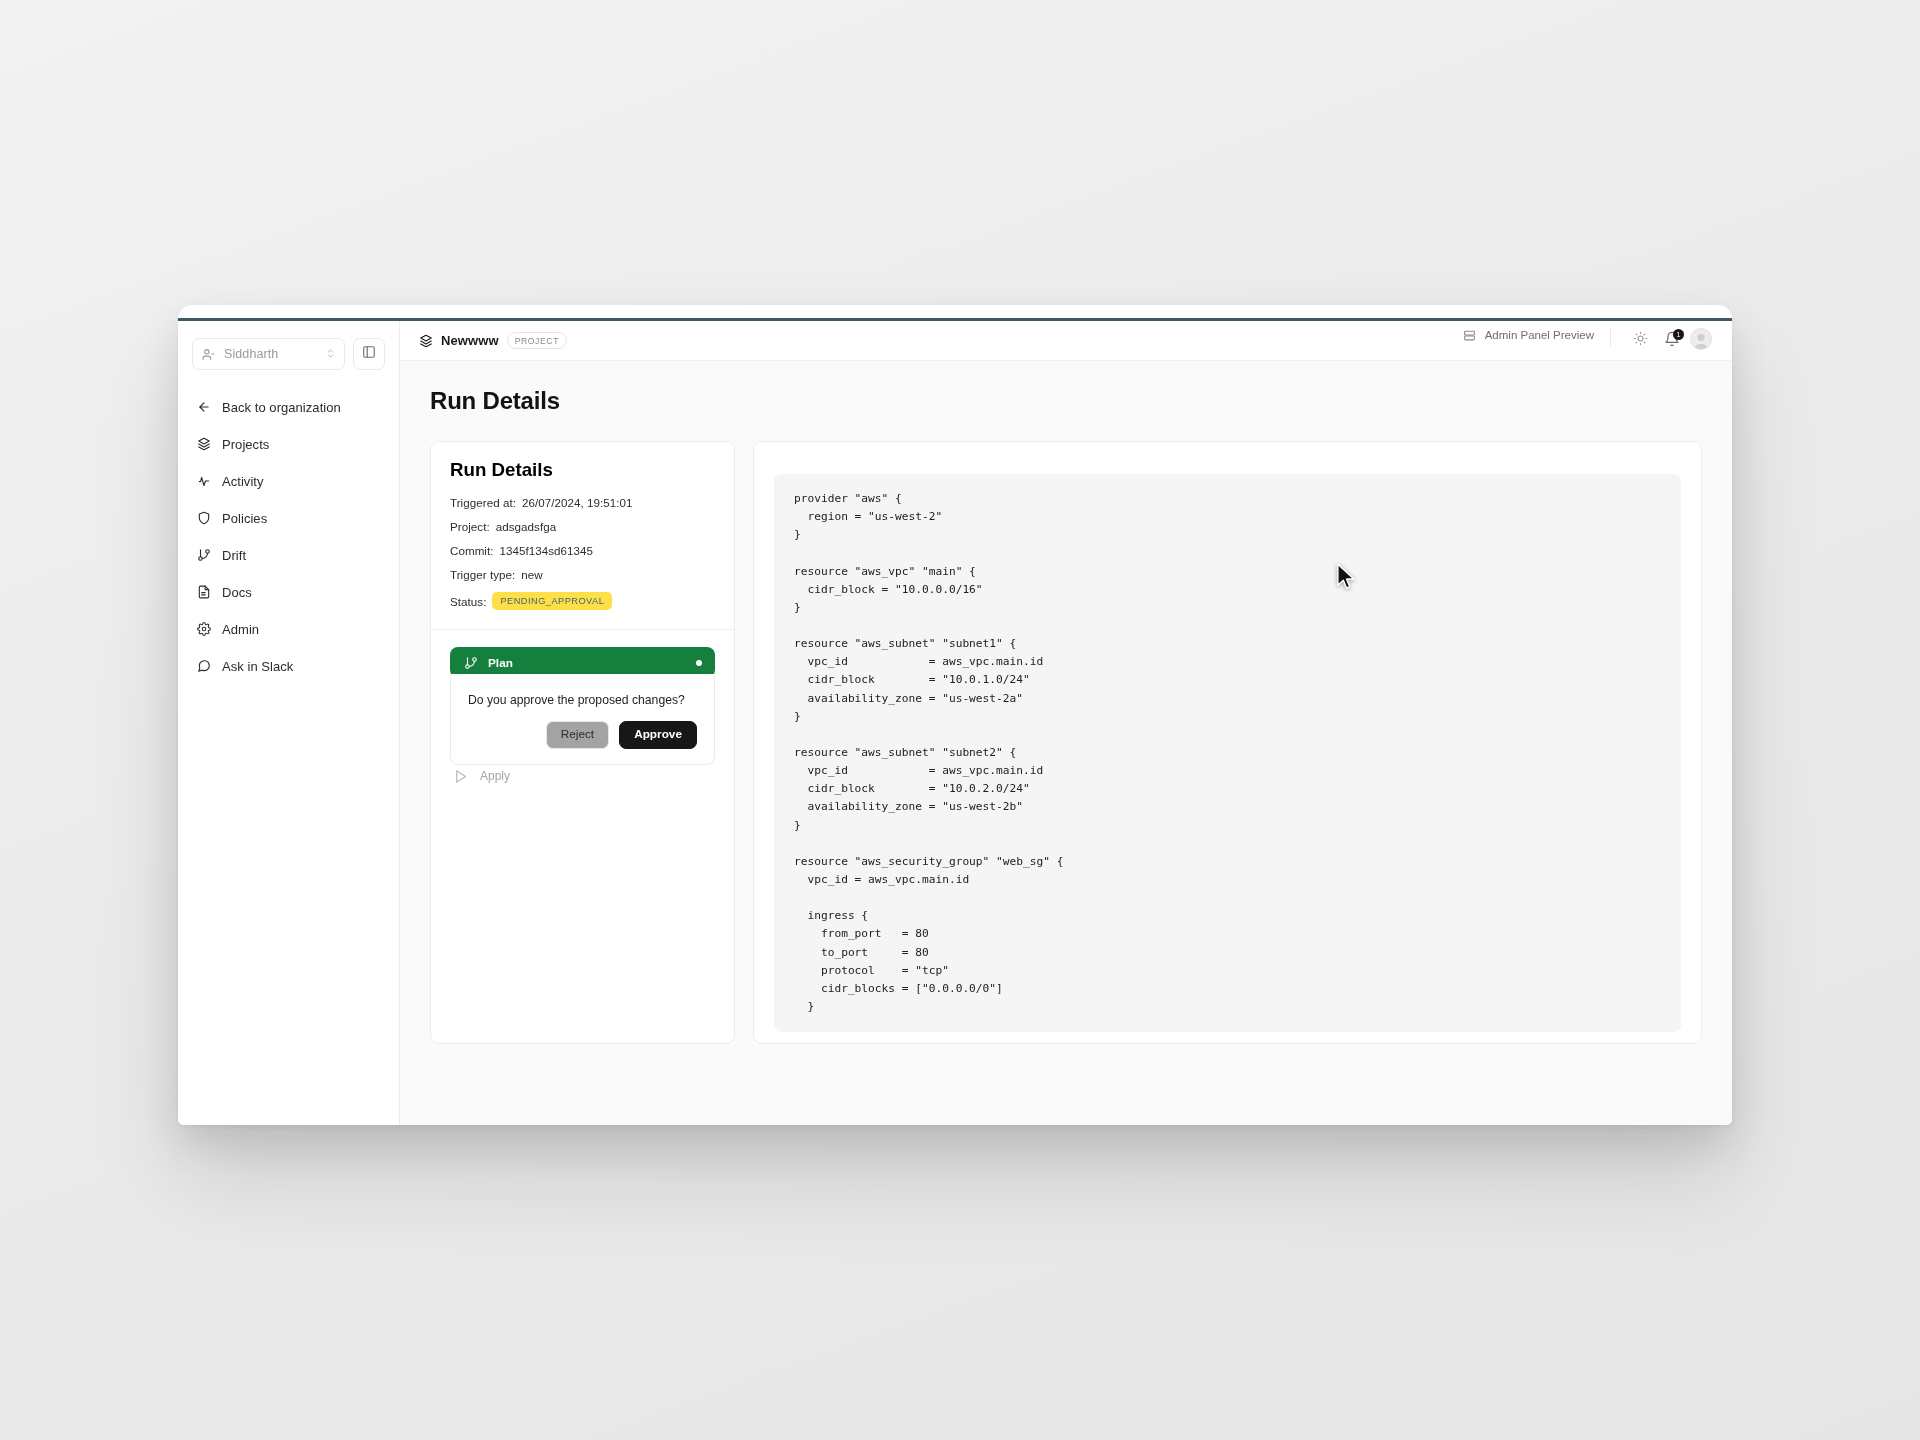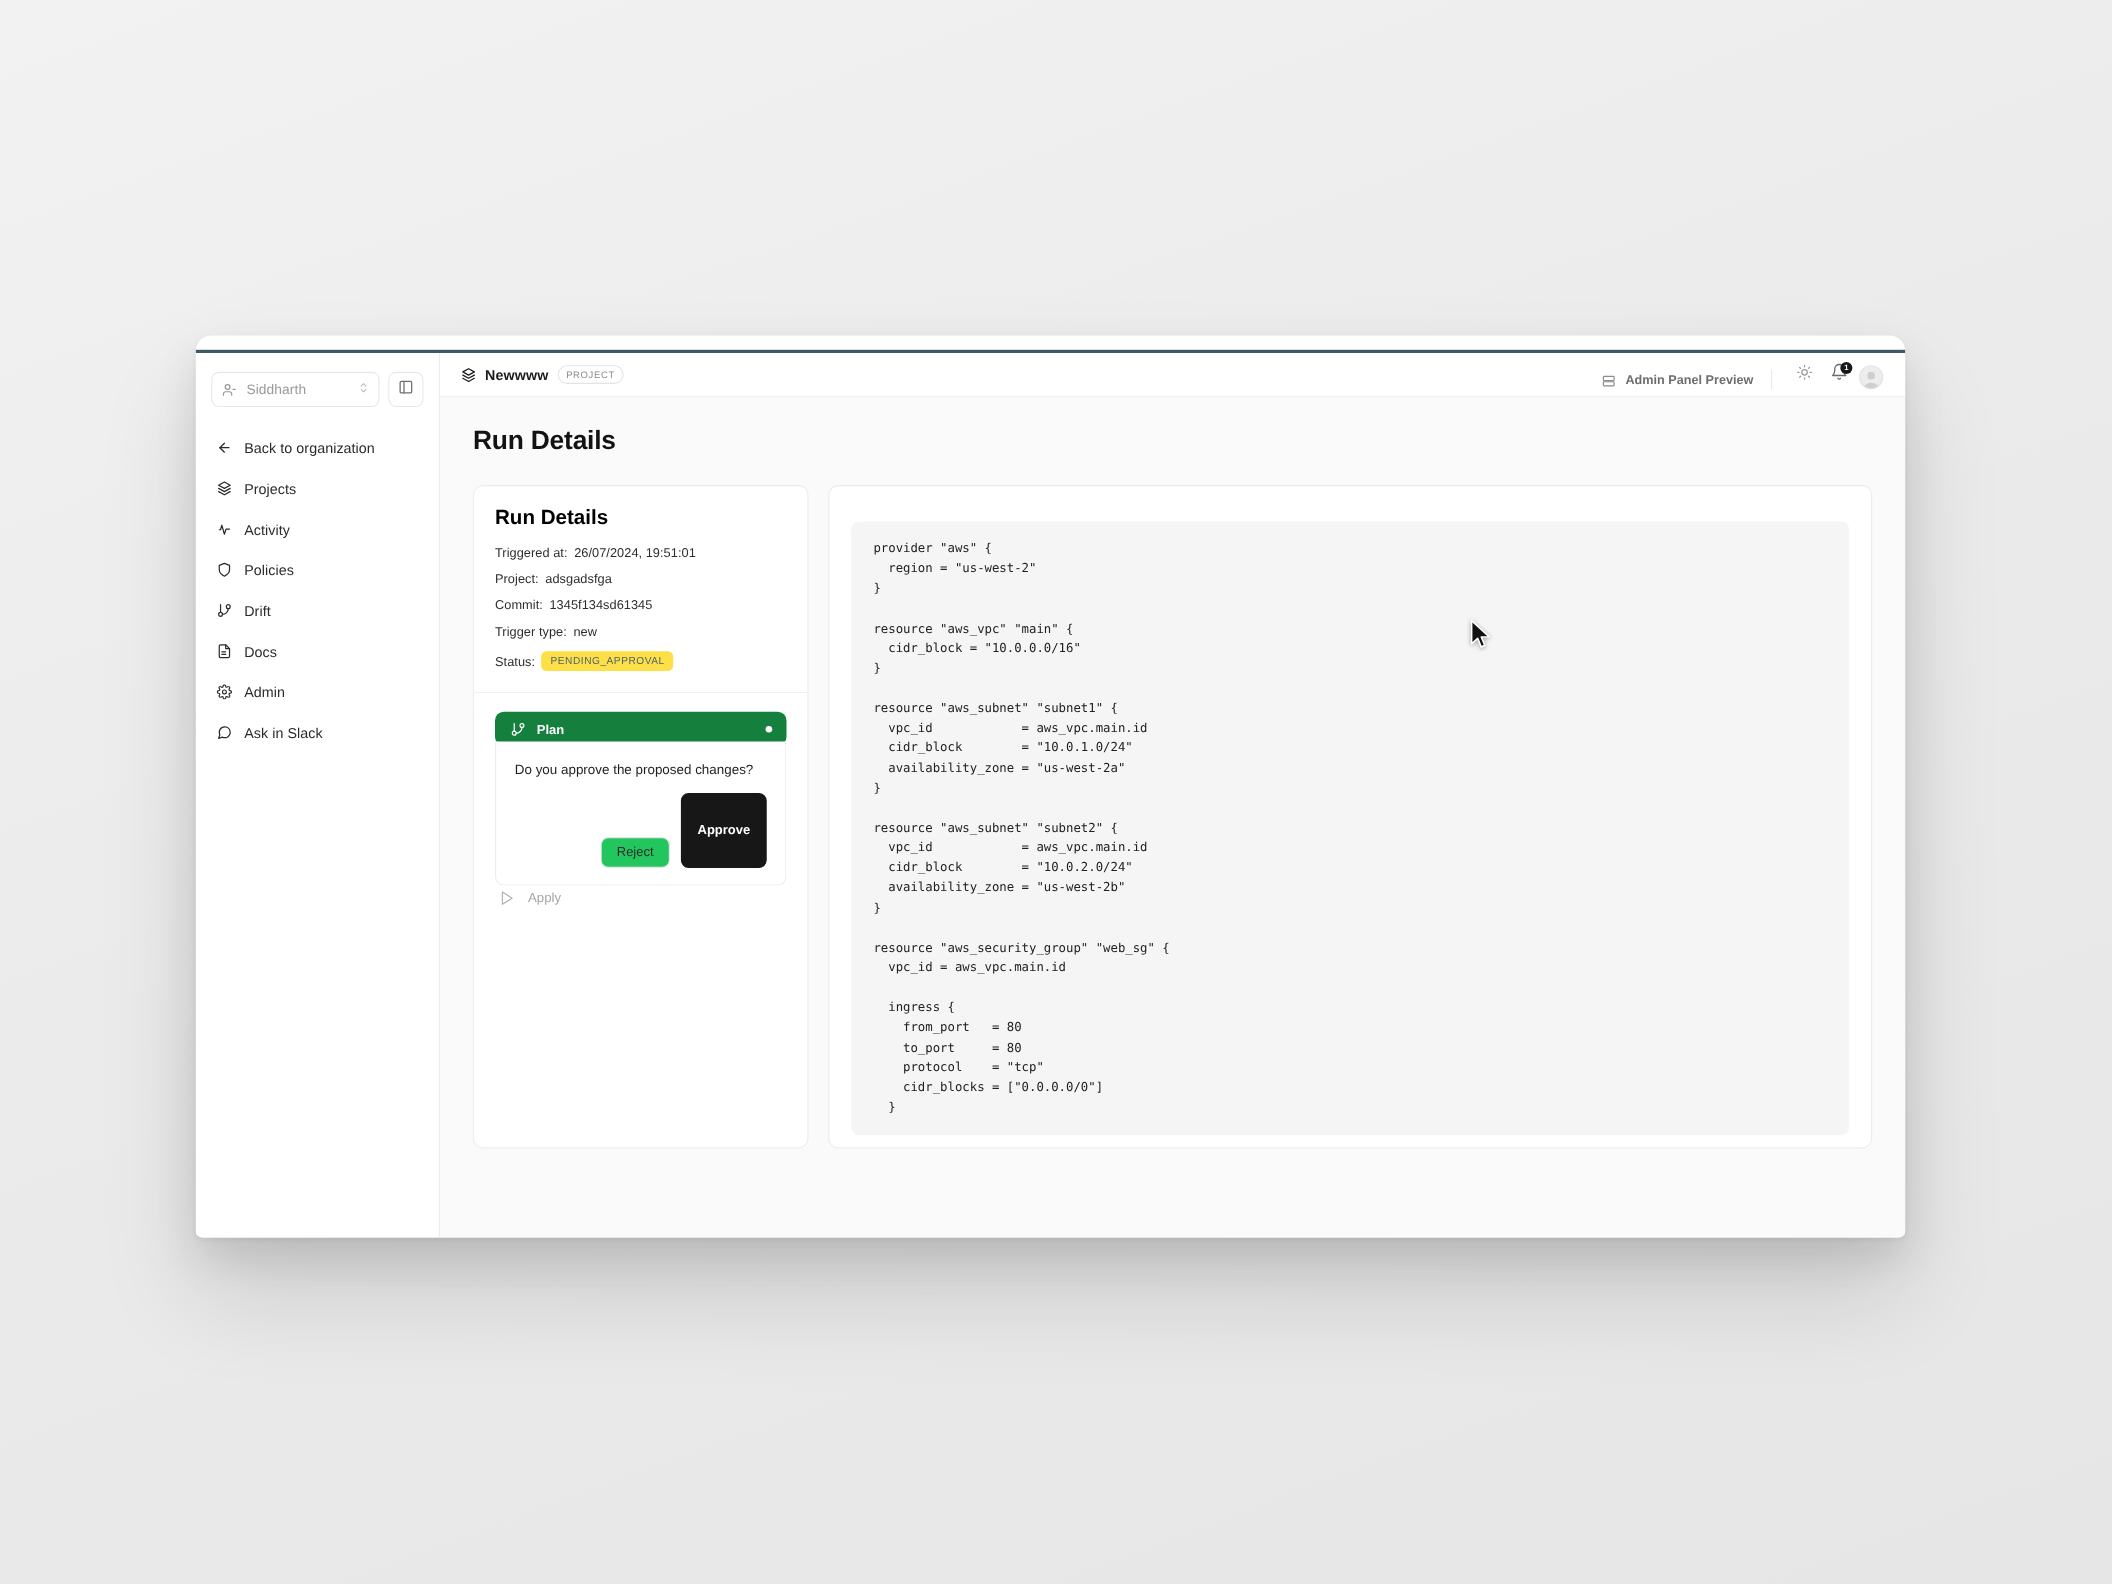--- a/index.html
+++ b/index.html
@@ -103,21 +103,21 @@
   }
   .crumb { display: flex; align-items: center; gap: 8px; }
   .crumb-name { font-size: 13px; font-weight: 700; color: #1b1b1b; letter-spacing: 0.1px; }
   .crumb-chip {
     font-size: 8.6px; letter-spacing: 0.6px; color: #8a8a8a;
     border: 1px solid #e4e4e4; border-radius: 9px;
     padding: 2.5px 7px 2px 7px;
     background: #fff;
   }
   .topbar-spacer { flex: 1 1 auto; }
-  .topbar-right { display: flex; align-items: flex-end; gap: 0; font-weight: bold; }
+  .topbar-right { display: flex; align-items: flex-start; gap: 0; }
   .admin-link { display: flex; align-items: center; gap: 8px; color: #6e6e6e; font-size: 11.5px; }
   .vdiv { width: 1px; height: 18px; background: #e9e9e9; margin: 0 16px; }
   .icon-btn { width: 26px; height: 26px; display: flex; align-items: center; justify-content: center; position: relative; }
   .bell-badge {
     position: absolute; top: 1px; right: 1px;
     width: 11px; height: 11px; border-radius: 50%;
     background: #171717; color: #fff;
     font-size: 7px; line-height: 11px; text-align: center;
     font-family: "Liberation Sans", sans-serif;
   }
@@ -172,21 +172,21 @@
     margin-top: -4px;
     padding-top: 19px;
   }
   .approve-q { font-size: 12.2px; color: #1f1f1f; }
   .approve-actions { margin-top: 14px; display: flex; justify-content: flex-end; gap: 10px; }
   .btn {
     font-size: 11.8px; border-radius: 7px;
     padding: 7px 14px; line-height: 1;
     font-family: "Liberation Sans", sans-serif;
   }
-  .btn-ghost { background: #22c55e; border: 1px solid #e6e6e6; color: #2c2c2c; margin-top: 40px; }
+  .btn-ghost { background: #a3a3a3; border: 1px solid #e6e6e6; color: #2c2c2c; }
   .btn-dark { background: #171717; border: 1px solid #171717; color: #fff; font-weight: 700; }
 
   .apply-row {
     margin-top: 4px;
     display: flex; align-items: center; gap: 12px;
     color: #a6a6a6; font-size: 12px;
     padding-left: 3px;
   }
   .duration-wrap {
     border-top: 1px solid #efefef;

